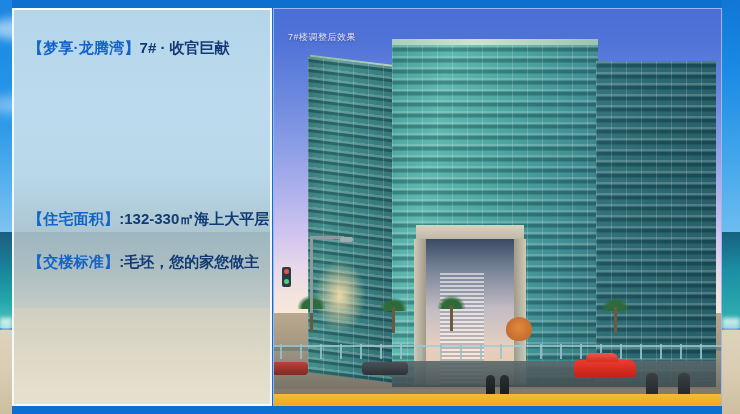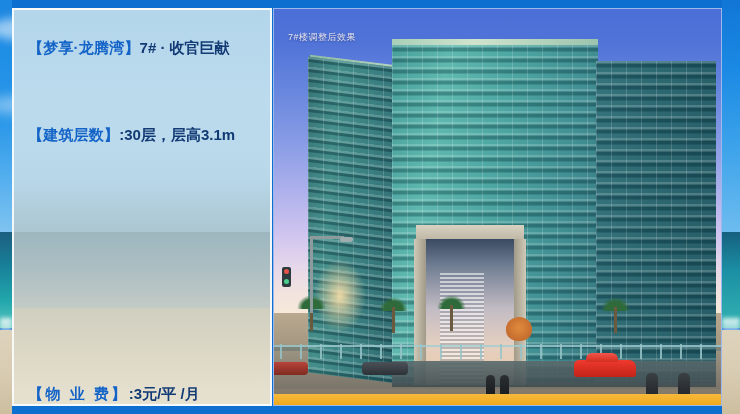--- a/index.html
+++ b/index.html
@@ -187,25 +187,25 @@
 
   <div id="info-panel">
     <div class="panel-haze-a"></div>
     <div class="panel-haze-b"></div>
     <div class="panel-haze-c"></div>
 
     <div id="spec-list">
       <div class="spec-line" style="top:28px">
         <span class="spec-key">【梦享·龙腾湾】</span><span class="spec-val">7# · 收官巨献</span>
       </div>
-      <div class="spec-line" style="top:115px">
-        <span class="spec-key">【建筑层数】</span><span class="spec-val">:30层，层高3.1m</span>
-      </div>
-      <div class="spec-line" style="top:374px">
-        <span class="spec-key wide">【物 业 费】</span><span class="spec-val">:3元/平 /月</span>
+      <div class="spec-line" style="top:199px">
+        <span class="spec-key">【住宅面积】</span><span class="spec-val">:132-330㎡海上大平层</span>
+      </div>
+      <div class="spec-line" style="top:242px">
+        <span class="spec-key">【交楼标准】</span><span class="spec-val">:毛坯，您的家您做主</span>
       </div>
     </div>
   </div>
 
   <div id="render-photo">
 
     <div class="sky"></div>
     <div class="sky-glow"></div>
 
     <div class="bird" style="left:300px; top:238px;"></div>

